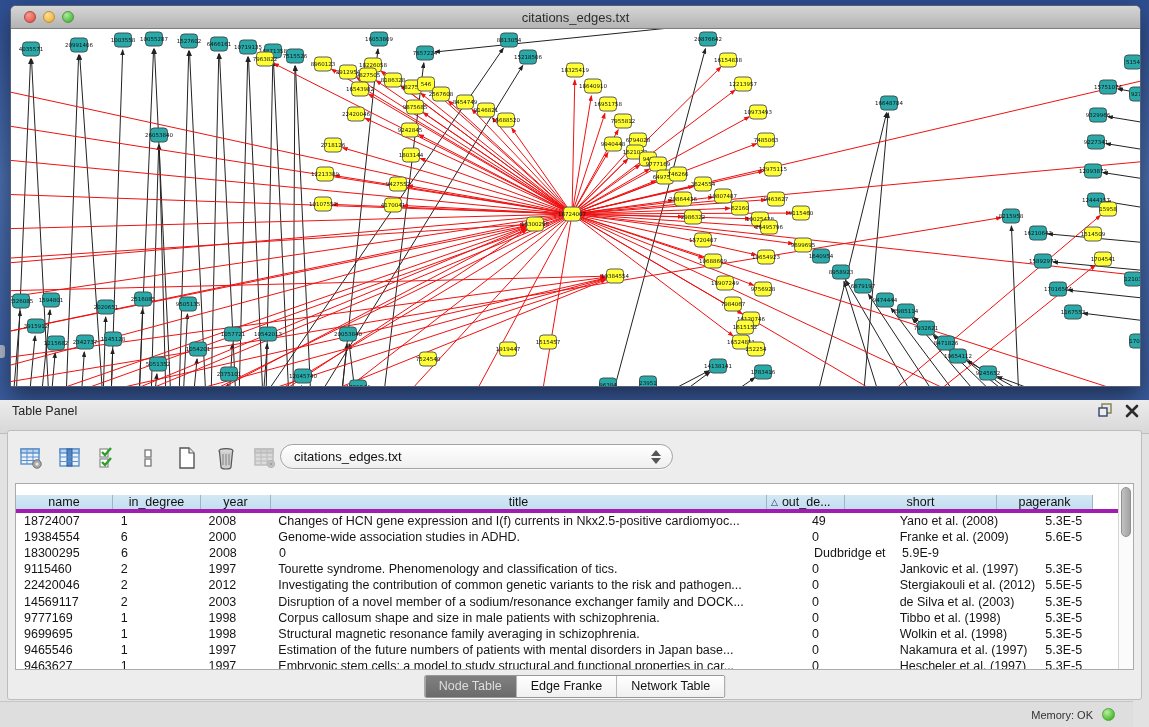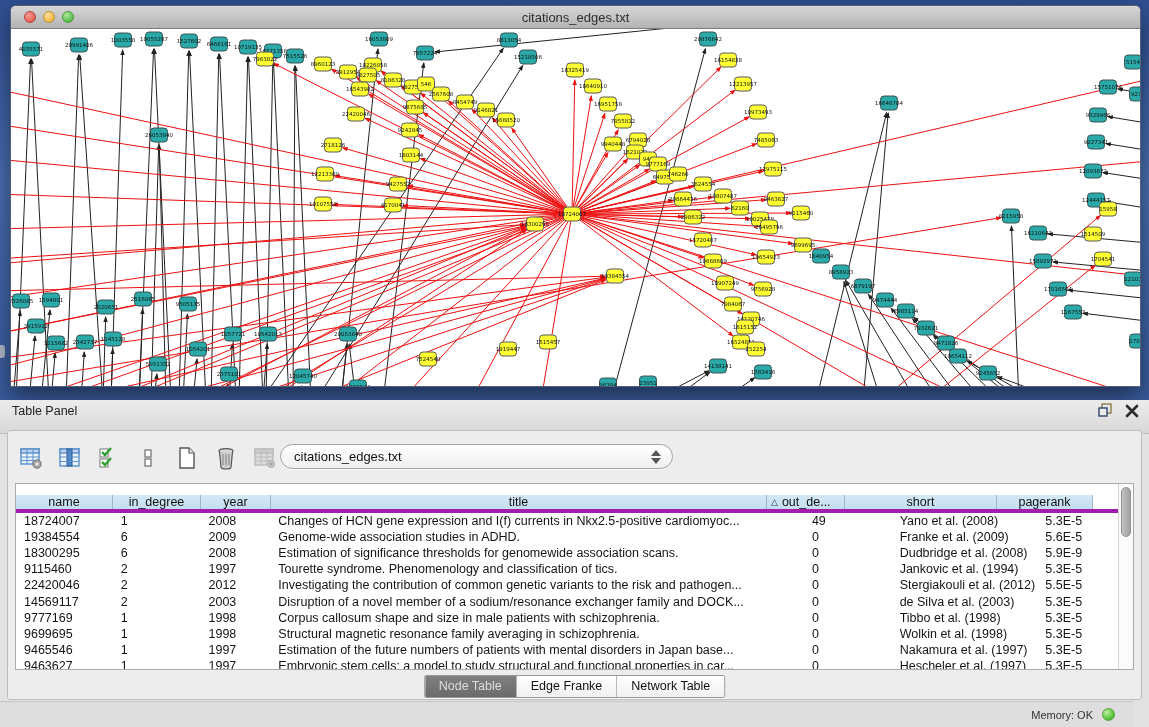--- a/index.html
+++ b/index.html
@@ -914,42 +914,41 @@
               <div class="td">1</div>
               <div class="td">2008</div>
               <div class="td">Changes of HCN gene expression and I(f) currents in Nkx2.5-positive cardiomyoc...</div>
               <div class="td">49</div>
               <div class="td">Yano et al. (2008)</div>
               <div class="td">5.3E-5</div>
             </div>
             <div class="tr">
               <div class="td">19384554</div>
               <div class="td">6</div>
-              <div class="td">2009</div>
+              <div class="td">2000</div>
               <div class="td">Genome-wide association studies in ADHD.</div>
               <div class="td">0</div>
               <div class="td">Franke et al. (2009)</div>
               <div class="td">5.6E-5</div>
             </div>
             <div class="tr">
               <div class="td">18300295</div>
               <div class="td">6</div>
               <div class="td">2008</div>
-              <div class="td">Estimation of significance thresholds for genomewide association scans.</div>
               <div class="td">0</div>
               <div class="td">Dudbridge et al. (2008)</div>
               <div class="td">5.9E-9</div>
             </div>
             <div class="tr">
               <div class="td">9115460</div>
               <div class="td">2</div>
               <div class="td">1997</div>
               <div class="td">Tourette syndrome. Phenomenology and classification of tics.</div>
               <div class="td">0</div>
-              <div class="td">Jankovic et al. (1994)</div>
+              <div class="td">Jankovic et al. (1997)</div>
               <div class="td">5.3E-5</div>
             </div>
             <div class="tr">
               <div class="td">22420046</div>
               <div class="td">2</div>
               <div class="td">2012</div>
               <div class="td">Investigating the contribution of common genetic variants to the risk and pathogen...</div>
               <div class="td">0</div>
               <div class="td">Stergiakouli et al. (2012)</div>
               <div class="td">5.5E-5</div>

